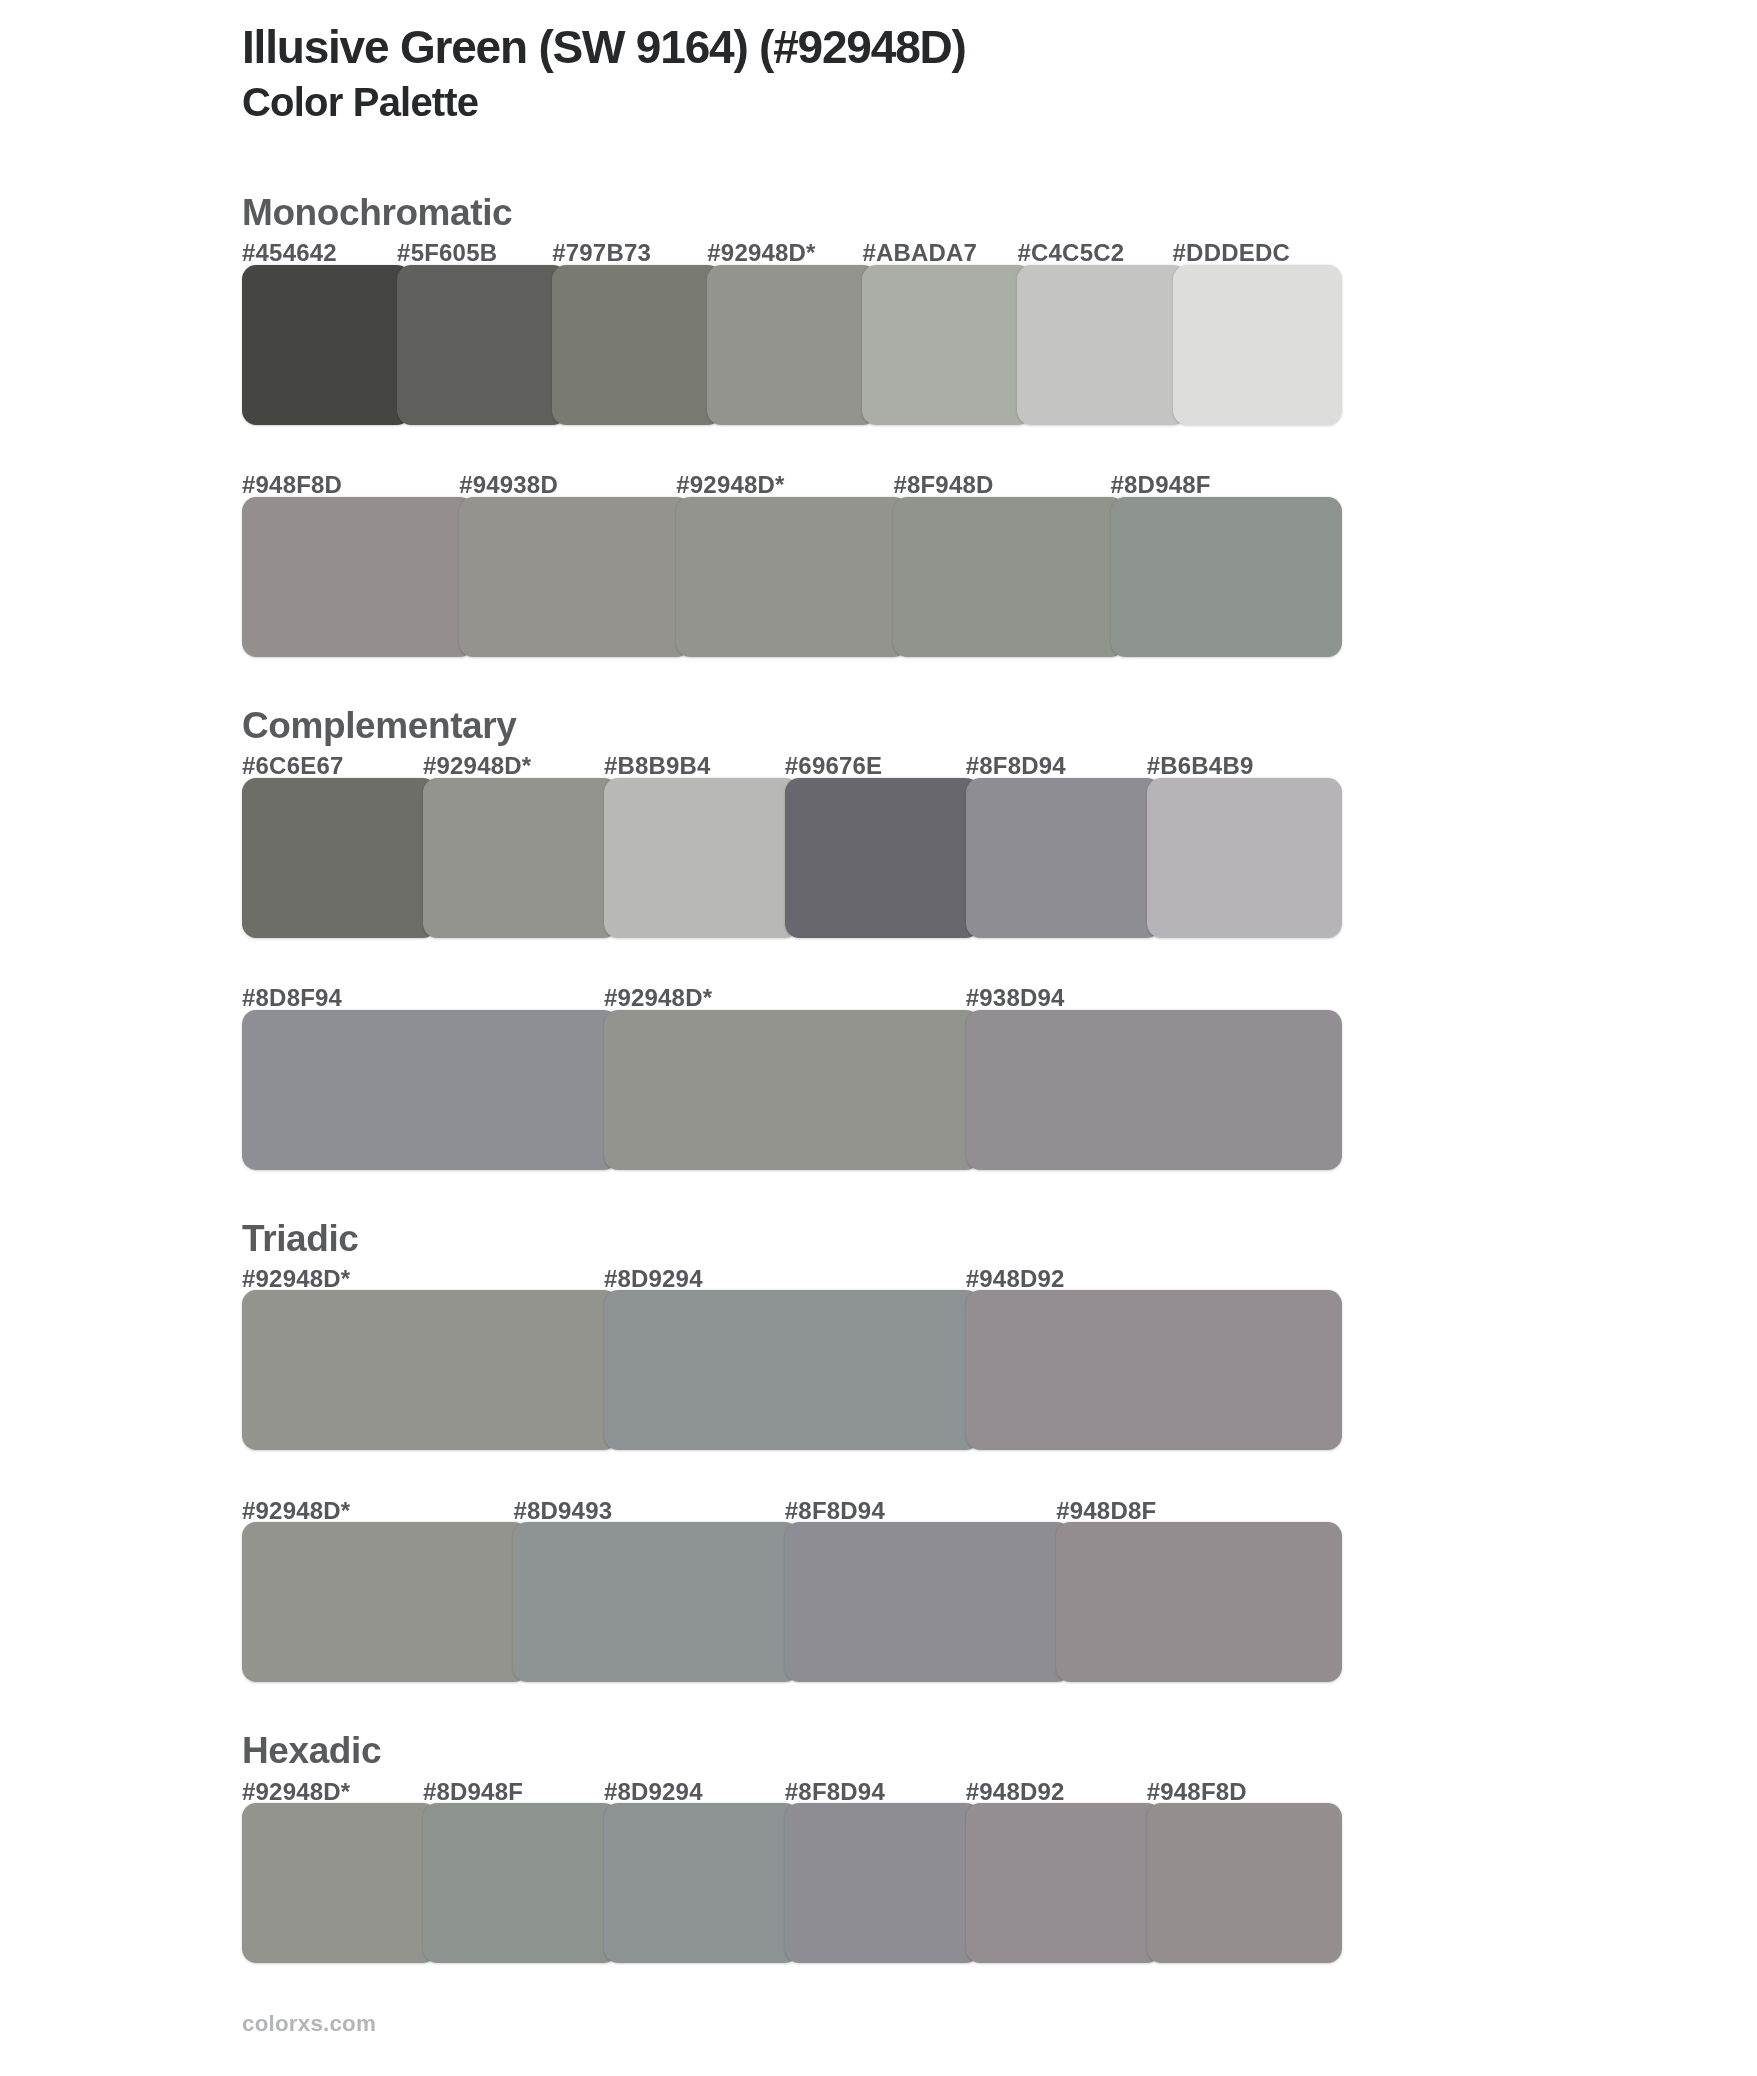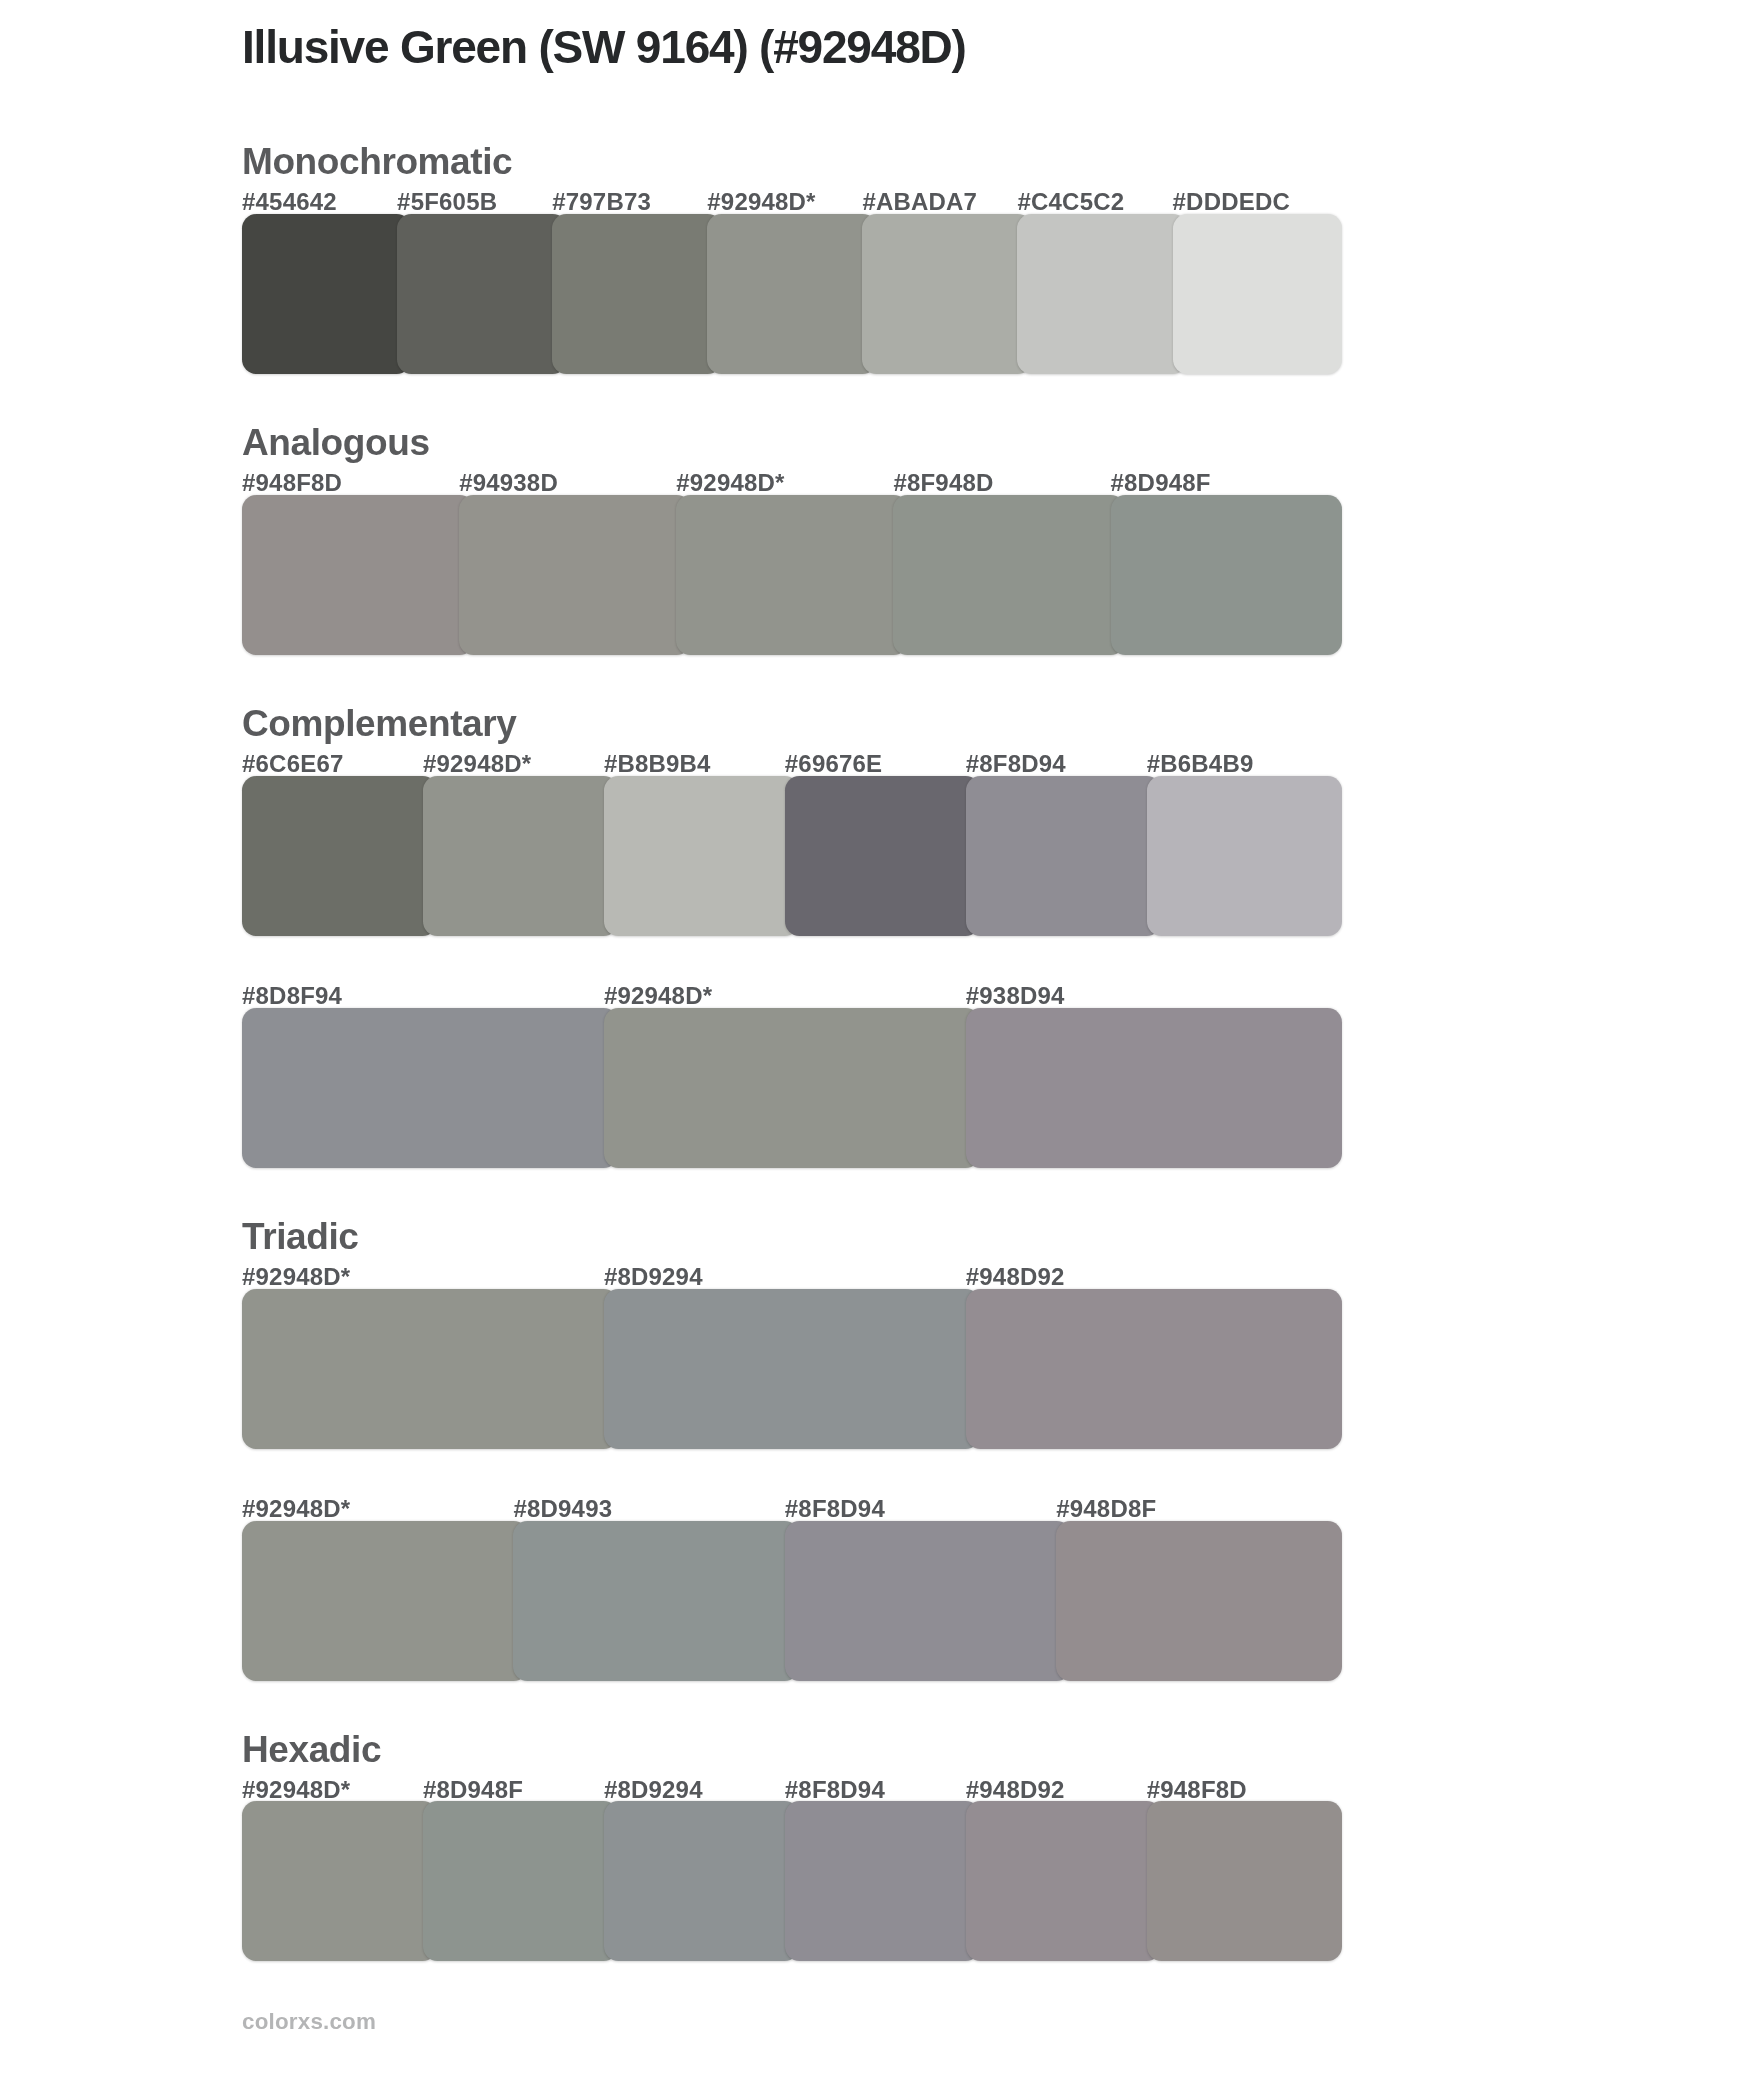--- a/index.html
+++ b/index.html
@@ -68,20 +68,21 @@
     color: var(--footer-text, #b4b5b6);
     letter-spacing: 0.2px;
   }
 </style>
 </head>
 <body>
 
 <div class="page" style="--page-bg: #FFFFFF; --title-text: #26282A; --heading-text: #595A5C; --label-text: #55575A; --footer-text: #B4B5B6;">
   <div class="content">
     <h1 class="title">Illusive Green (SW 9164) (#92948D)</h1>
+    <div class="subtitle">Color Palette</div>
     <div class="sections" id="sections">
         <section class="section">
           <h2 class="section-heading">Monochromatic</h2>
           <div class="row labels-row">
             <div class="cell label-cell">#454642</div>
             <div class="cell label-cell">#5F605B</div>
             <div class="cell label-cell">#797B73</div>
             <div class="cell label-cell">#92948D*</div>
             <div class="cell label-cell">#ABADA7</div>
             <div class="cell label-cell">#C4C5C2</div>
@@ -91,21 +92,20 @@
             <div class="cell swatch" style="background: rgb(69, 70, 66);"></div>
             <div class="cell swatch" style="background: rgb(95, 96, 91);"></div>
             <div class="cell swatch" style="background: rgb(121, 123, 115);"></div>
             <div class="cell swatch" style="background: rgb(146, 148, 141);"></div>
             <div class="cell swatch" style="background: rgb(171, 173, 167);"></div>
             <div class="cell swatch" style="background: rgb(196, 197, 194);"></div>
             <div class="cell swatch" style="background: rgb(221, 222, 220);"></div>
           </div>
         </section>
         <section class="section">
-          <h2 class="section-heading">Analogous</h2>
           <div class="row labels-row">
             <div class="cell label-cell">#948F8D</div>
             <div class="cell label-cell">#94938D</div>
             <div class="cell label-cell">#92948D*</div>
             <div class="cell label-cell">#8F948D</div>
             <div class="cell label-cell">#8D948F</div>
           </div>
           <div class="row swatches-row">
             <div class="cell swatch" style="background: rgb(148, 143, 141);"></div>
             <div class="cell swatch" style="background: rgb(148, 147, 141);"></div>

